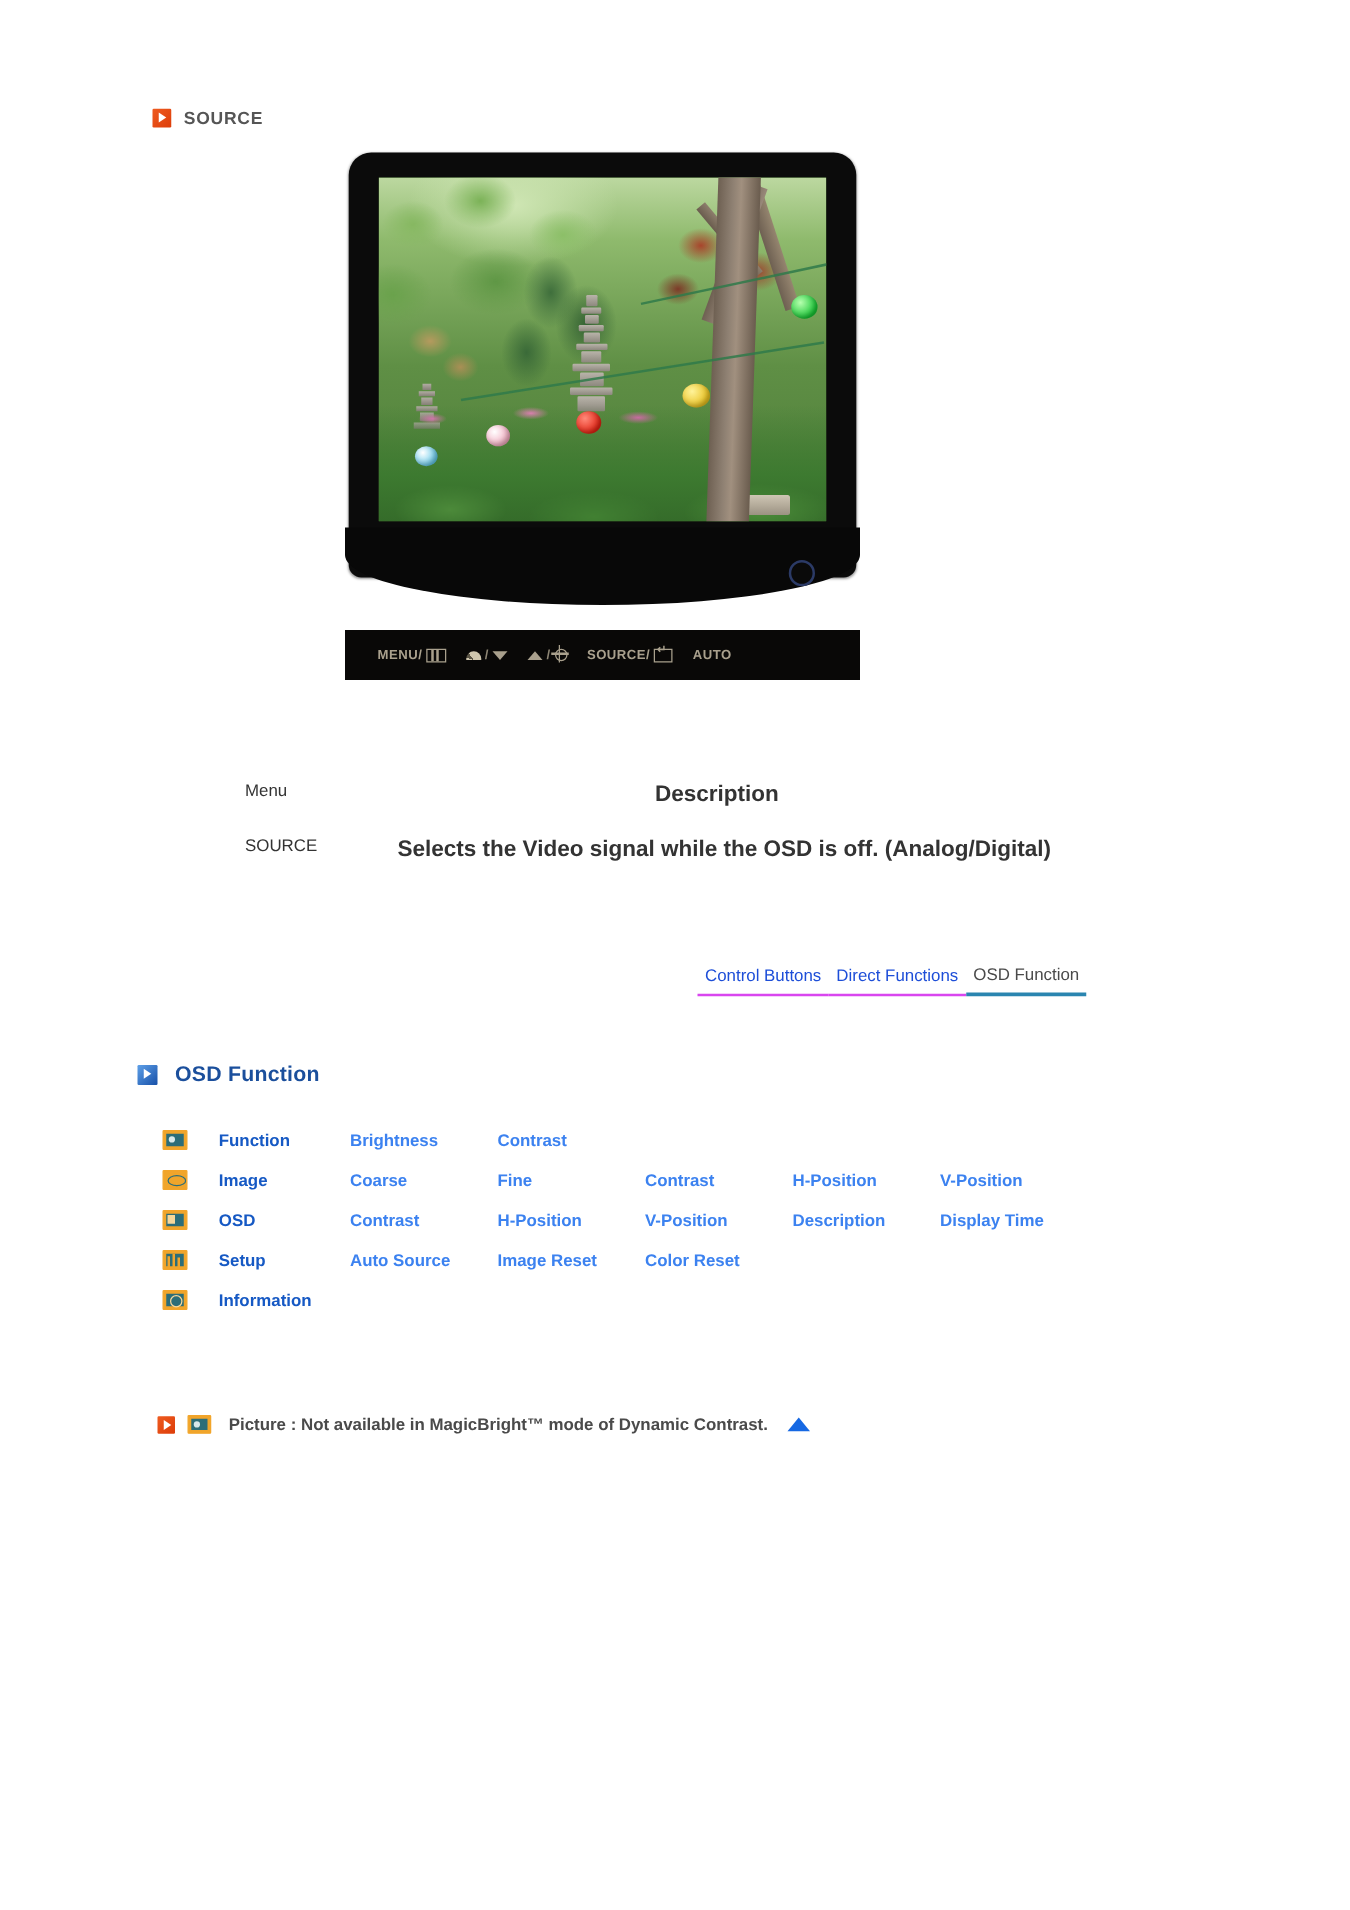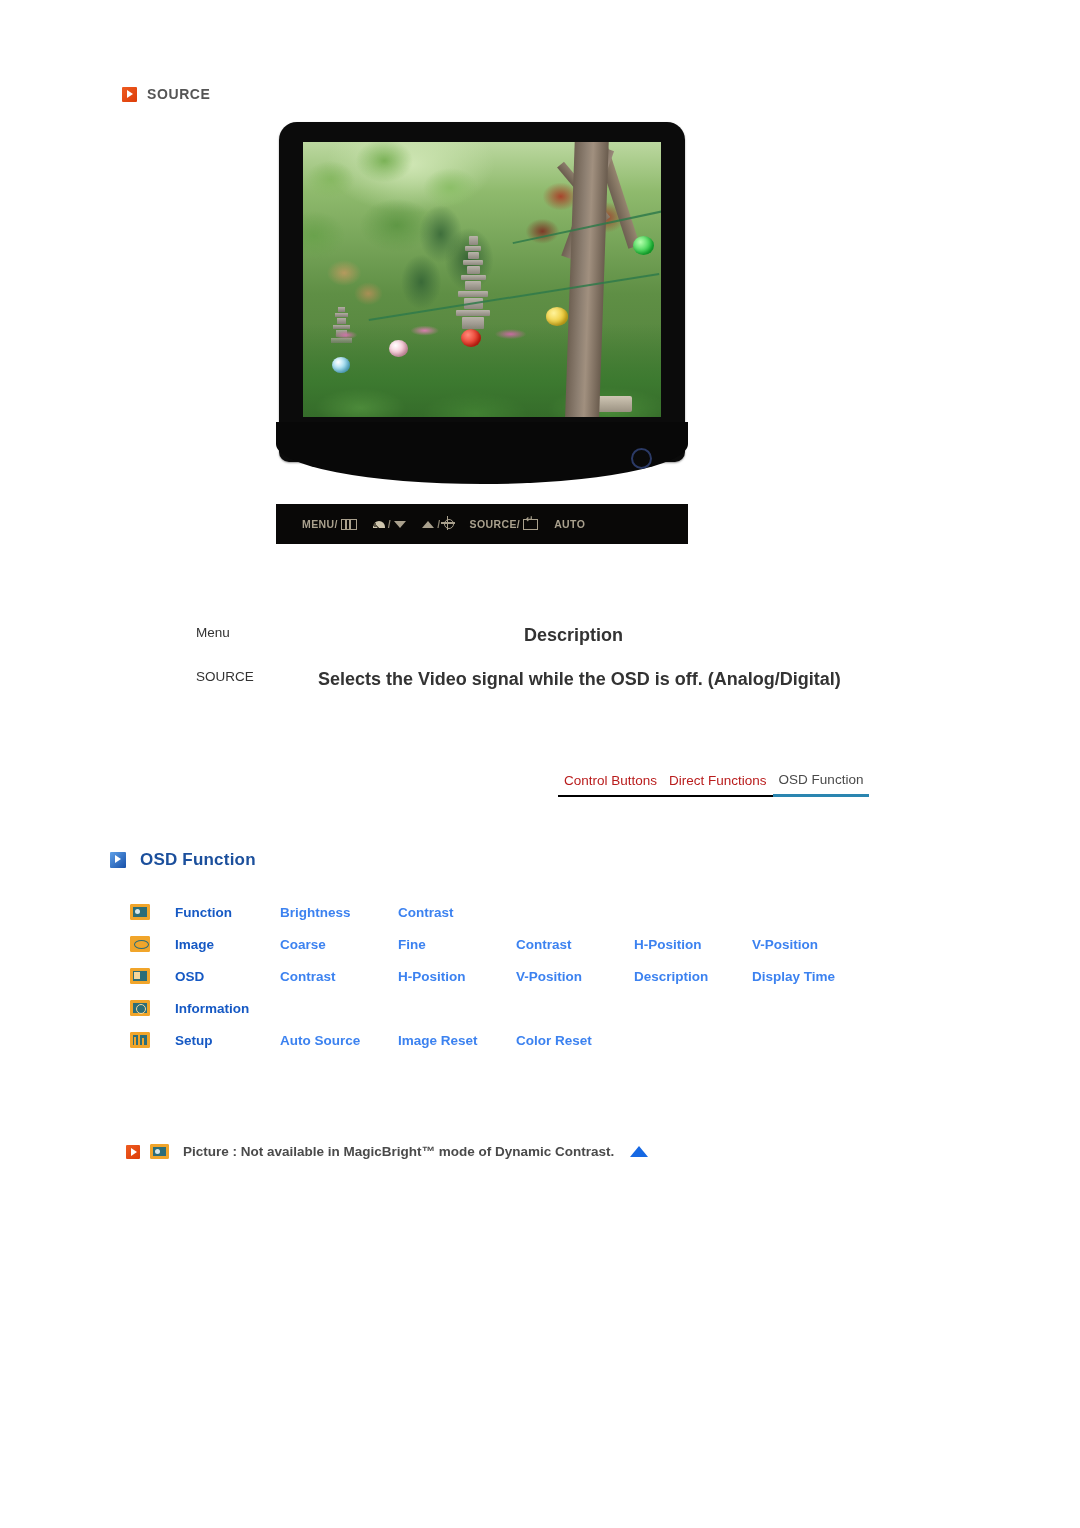--- a/index.html
+++ b/index.html
@@ -327,23 +327,23 @@
   
   .tabs {
     position: absolute;
     left: 558px;
     top: 772px;
     display: flex;
     align-items: flex-end;
   }
   .tab {
     font-size: 13.5px;
-    color: #b91c1c;
+    color: #1d4ed8;
     padding: 0 6px 7px 6px;
-    border-bottom: 2px solid #000000;
+    border-bottom: 2px solid #d946ef;
     white-space: nowrap;
   }
   .tab.active {
     color: #4a4a4a;
     border-bottom: 3px solid #2a85b0;
   }
 
   
   .osd-head {
     position: absolute;
@@ -440,21 +440,20 @@
   }
 
   
   .note {
     position: absolute;
     left: 126px;
     top: 1132px;
     display: flex;
     align-items: center;
     gap: 10px;
-    margin-top: 12px;
   }
   .note .sq-icon { width: 14px; height: 14px; }
   .note .osd-icon { width: 19px; height: 15px; }
   .note-text {
     font-size: 13.5px;
     font-weight: bold;
     color: #4a4a4a;
     margin-left: 4px;
     white-space: nowrap;
   }
@@ -599,34 +598,34 @@
       </span>
     <span class="osd-cat">OSD</span>
     <span class="osd-sub">Contrast</span>
     <span class="osd-sub">H-Position</span>
     <span class="osd-sub">V-Position</span>
     <span class="osd-sub">Description</span>
     <span class="osd-sub">Display Time</span>
   </div>
 
   <div class="osd-row">
-    <span class="osd-icon ic-info">
-        <span class="in"></span>
-      </span>
-    <span class="osd-cat">Information</span>
-  </div>
-
-  <div class="osd-row">
     <span class="osd-icon ic-setup">
         <span class="in"></span>
       </span>
     <span class="osd-cat">Setup</span>
     <span class="osd-sub">Auto Source</span>
     <span class="osd-sub">Image Reset</span>
     <span class="osd-sub">Color Reset</span>
+  </div>
+
+  <div class="osd-row">
+    <span class="osd-icon ic-info">
+        <span class="in"></span>
+      </span>
+    <span class="osd-cat">Information</span>
   </div>
 
 </div>
 
 <div class="note">
   <span class="sq-icon orange"></span>
   <span class="osd-icon ic-picture">
       <span class="in"></span>
     </span>
   <span class="note-text">Picture : Not available in MagicBright™ mode of Dynamic Contrast.</span>

